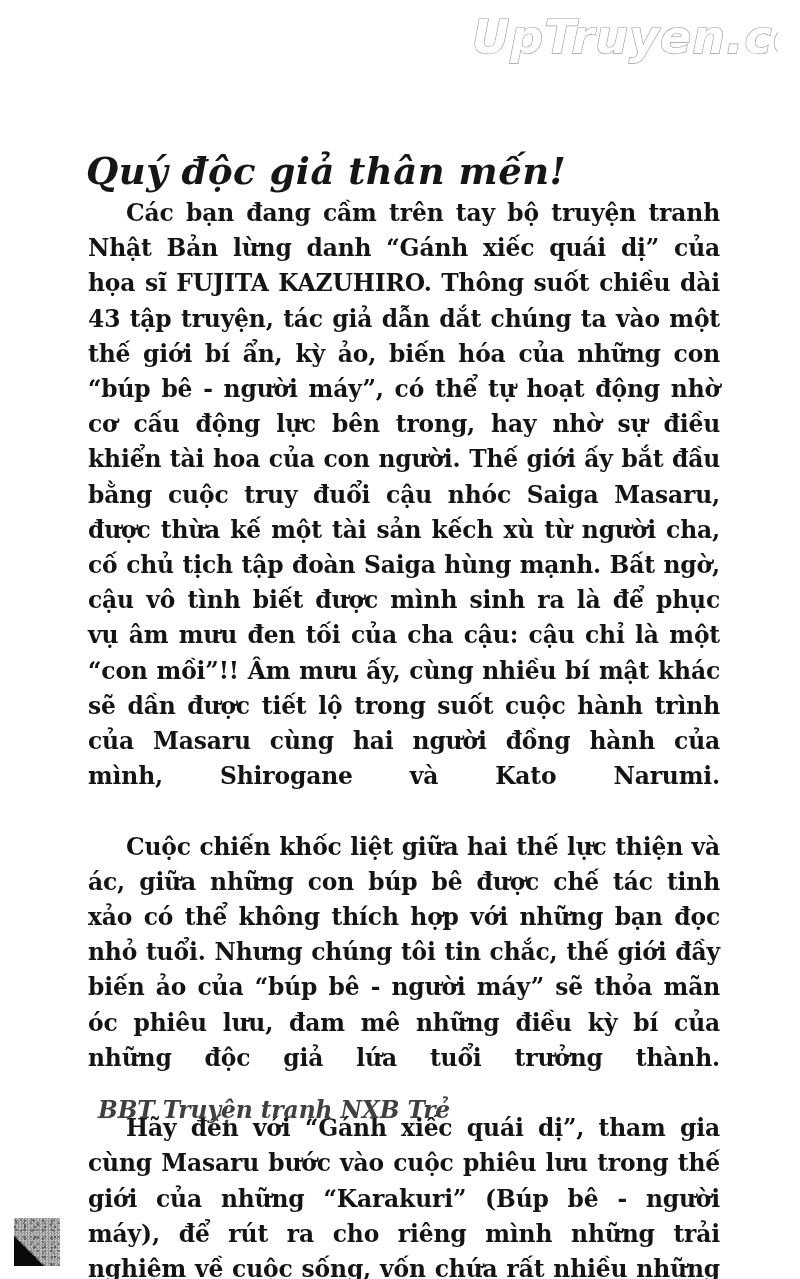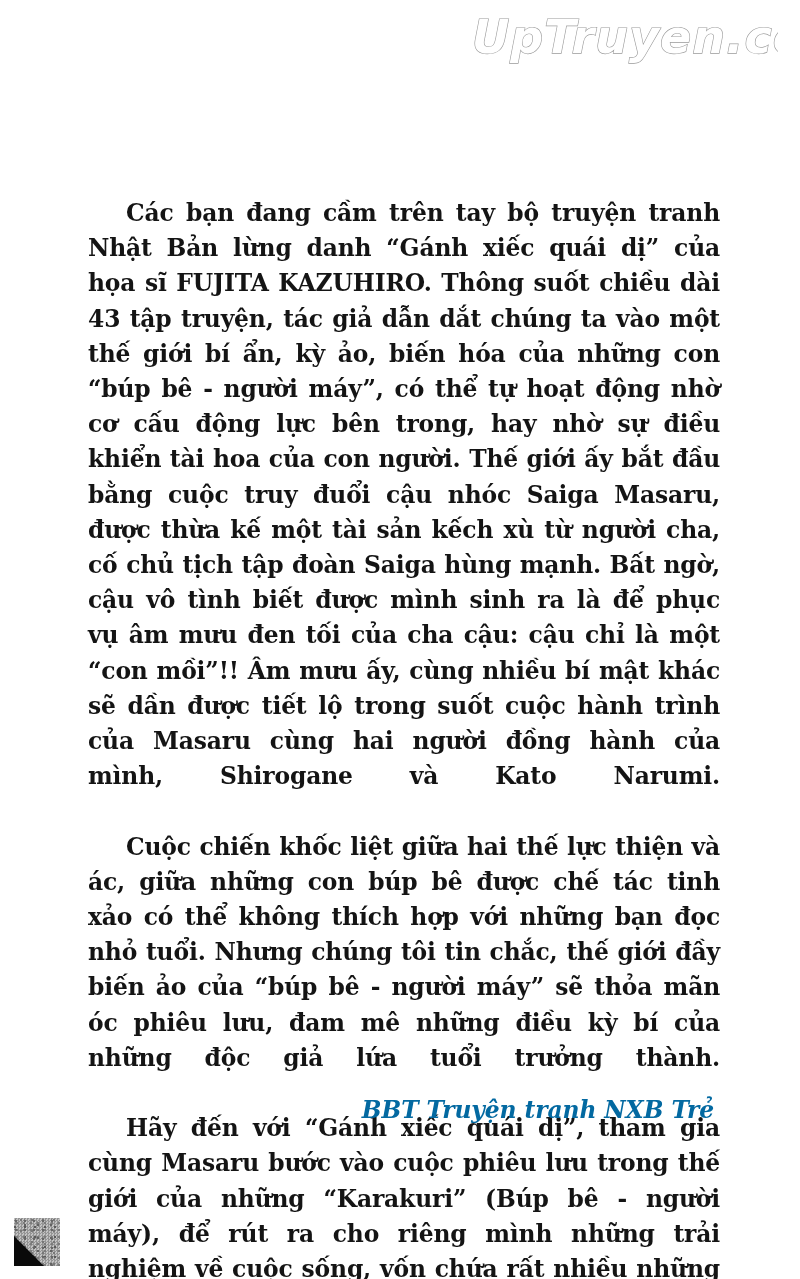--- a/index.html
+++ b/index.html
@@ -89,29 +89,28 @@
   }
   
   .para::after {
     content: "";
     display: inline-block;
     width: 100%;
   }
 
   .signature {
     position: absolute;
-    left: 104px;
+    left: 98px;
     top: 1096px;
     width: 610px;
-    text-align: right;
     font-family: "DejaVu Serif", serif;
     font-size: 23.4px;
     font-weight: 700;
     font-style: italic;
-    color: #0369a1;
+    color: #404040;
     letter-spacing: -0.1px;
     white-space: nowrap;
   }
 
   
   .corner-mark {
     position: absolute;
     left: 14px;
     top: 1218px;
     width: 46px;
@@ -145,20 +144,21 @@
 <body>
 
 <div class="page">
 
   <div class="watermark">
     <svg width="310" height="60" viewBox="0 0 310 60" aria-hidden="true">
       <text x="4" y="44">UpTruyen.com</text>
     </svg>
   </div>
 
+  <h1 class="heading">Quý độc giả thân mến!</h1>
 
   <div class="letter-body">
     <p class="para">Các bạn đang cầm trên tay bộ truyện tranh Nhật Bản lừng danh “Gánh xiếc quái dị” của họa sĩ FUJITA KAZUHIRO. Thông suốt chiều dài 43 tập truyện, tác giả dẫn dắt chúng ta vào một thế giới bí ẩn, kỳ ảo, biến hóa của những con “búp bê - người máy”, có thể tự hoạt động nhờ cơ cấu động lực bên trong, hay nhờ sự điều khiển tài hoa của con người. Thế giới ấy bắt đầu bằng cuộc truy đuổi cậu nhóc Saiga Masaru, được thừa kế một tài sản kếch xù từ người cha, cố chủ tịch tập đoàn Saiga hùng mạnh. Bất ngờ, cậu vô tình biết được mình sinh ra là để phục vụ âm mưu đen tối của cha cậu: cậu chỉ là một “con mồi”!! Âm mưu ấy, cùng nhiều bí mật khác sẽ dần được tiết lộ trong suốt cuộc hành trình của Masaru cùng hai người đồng hành của mình, Shirogane và Kato Narumi.</p>
     <p class="para">Cuộc chiến khốc liệt giữa hai thế lực thiện và ác, giữa những con búp bê được chế tác tinh xảo có thể không thích hợp với những bạn đọc nhỏ tuổi. Nhưng chúng tôi tin chắc, thế giới đầy biến ảo của “búp bê - người máy” sẽ thỏa mãn óc phiêu lưu, đam mê những điều kỳ bí của những độc giả lứa tuổi trưởng thành.</p>
     <p class="para">Hãy đến với “Gánh xiếc quái dị”, tham gia cùng Masaru bước vào cuộc phiêu lưu trong thế giới của những “Karakuri” (Búp bê - người máy), để rút ra cho riêng mình những trải nghiệm về cuộc sống, vốn chứa rất nhiều những điều mới mẻ cần khám phá.</p>
   </div>
 
   <div class="signature">BBT Truyện tranh NXB Trẻ</div>
 
   <div class="corner-mark">

